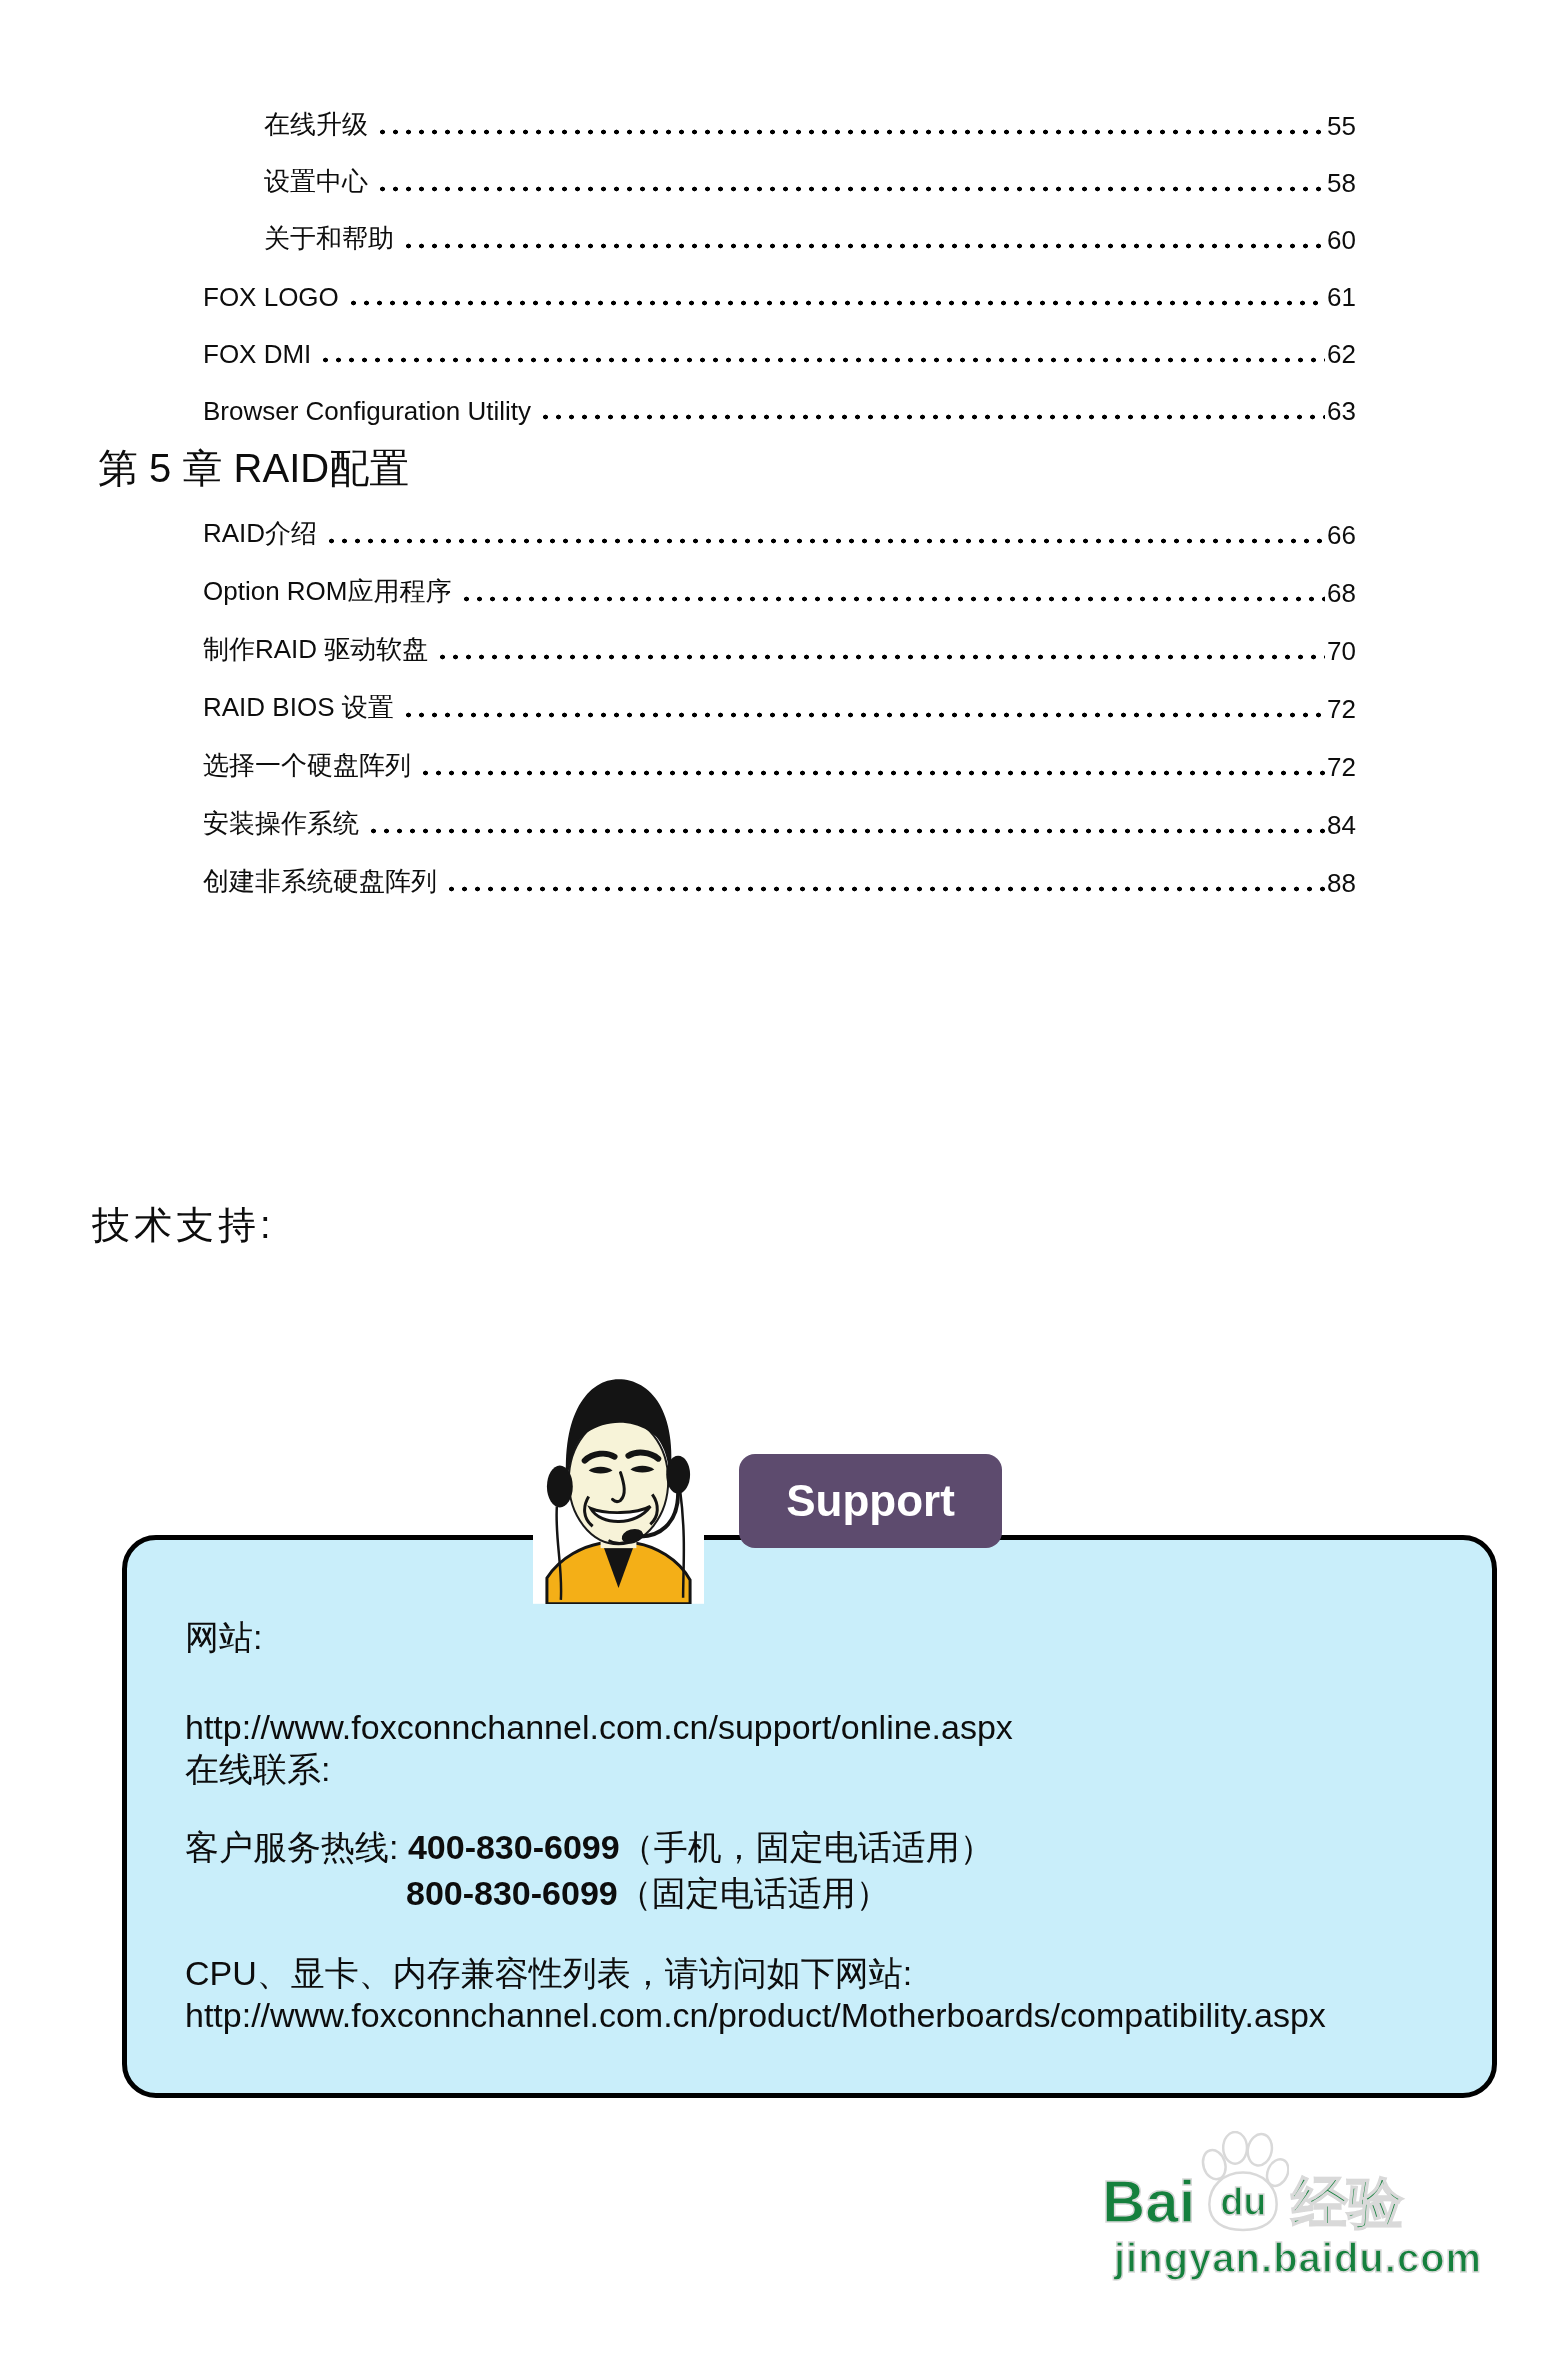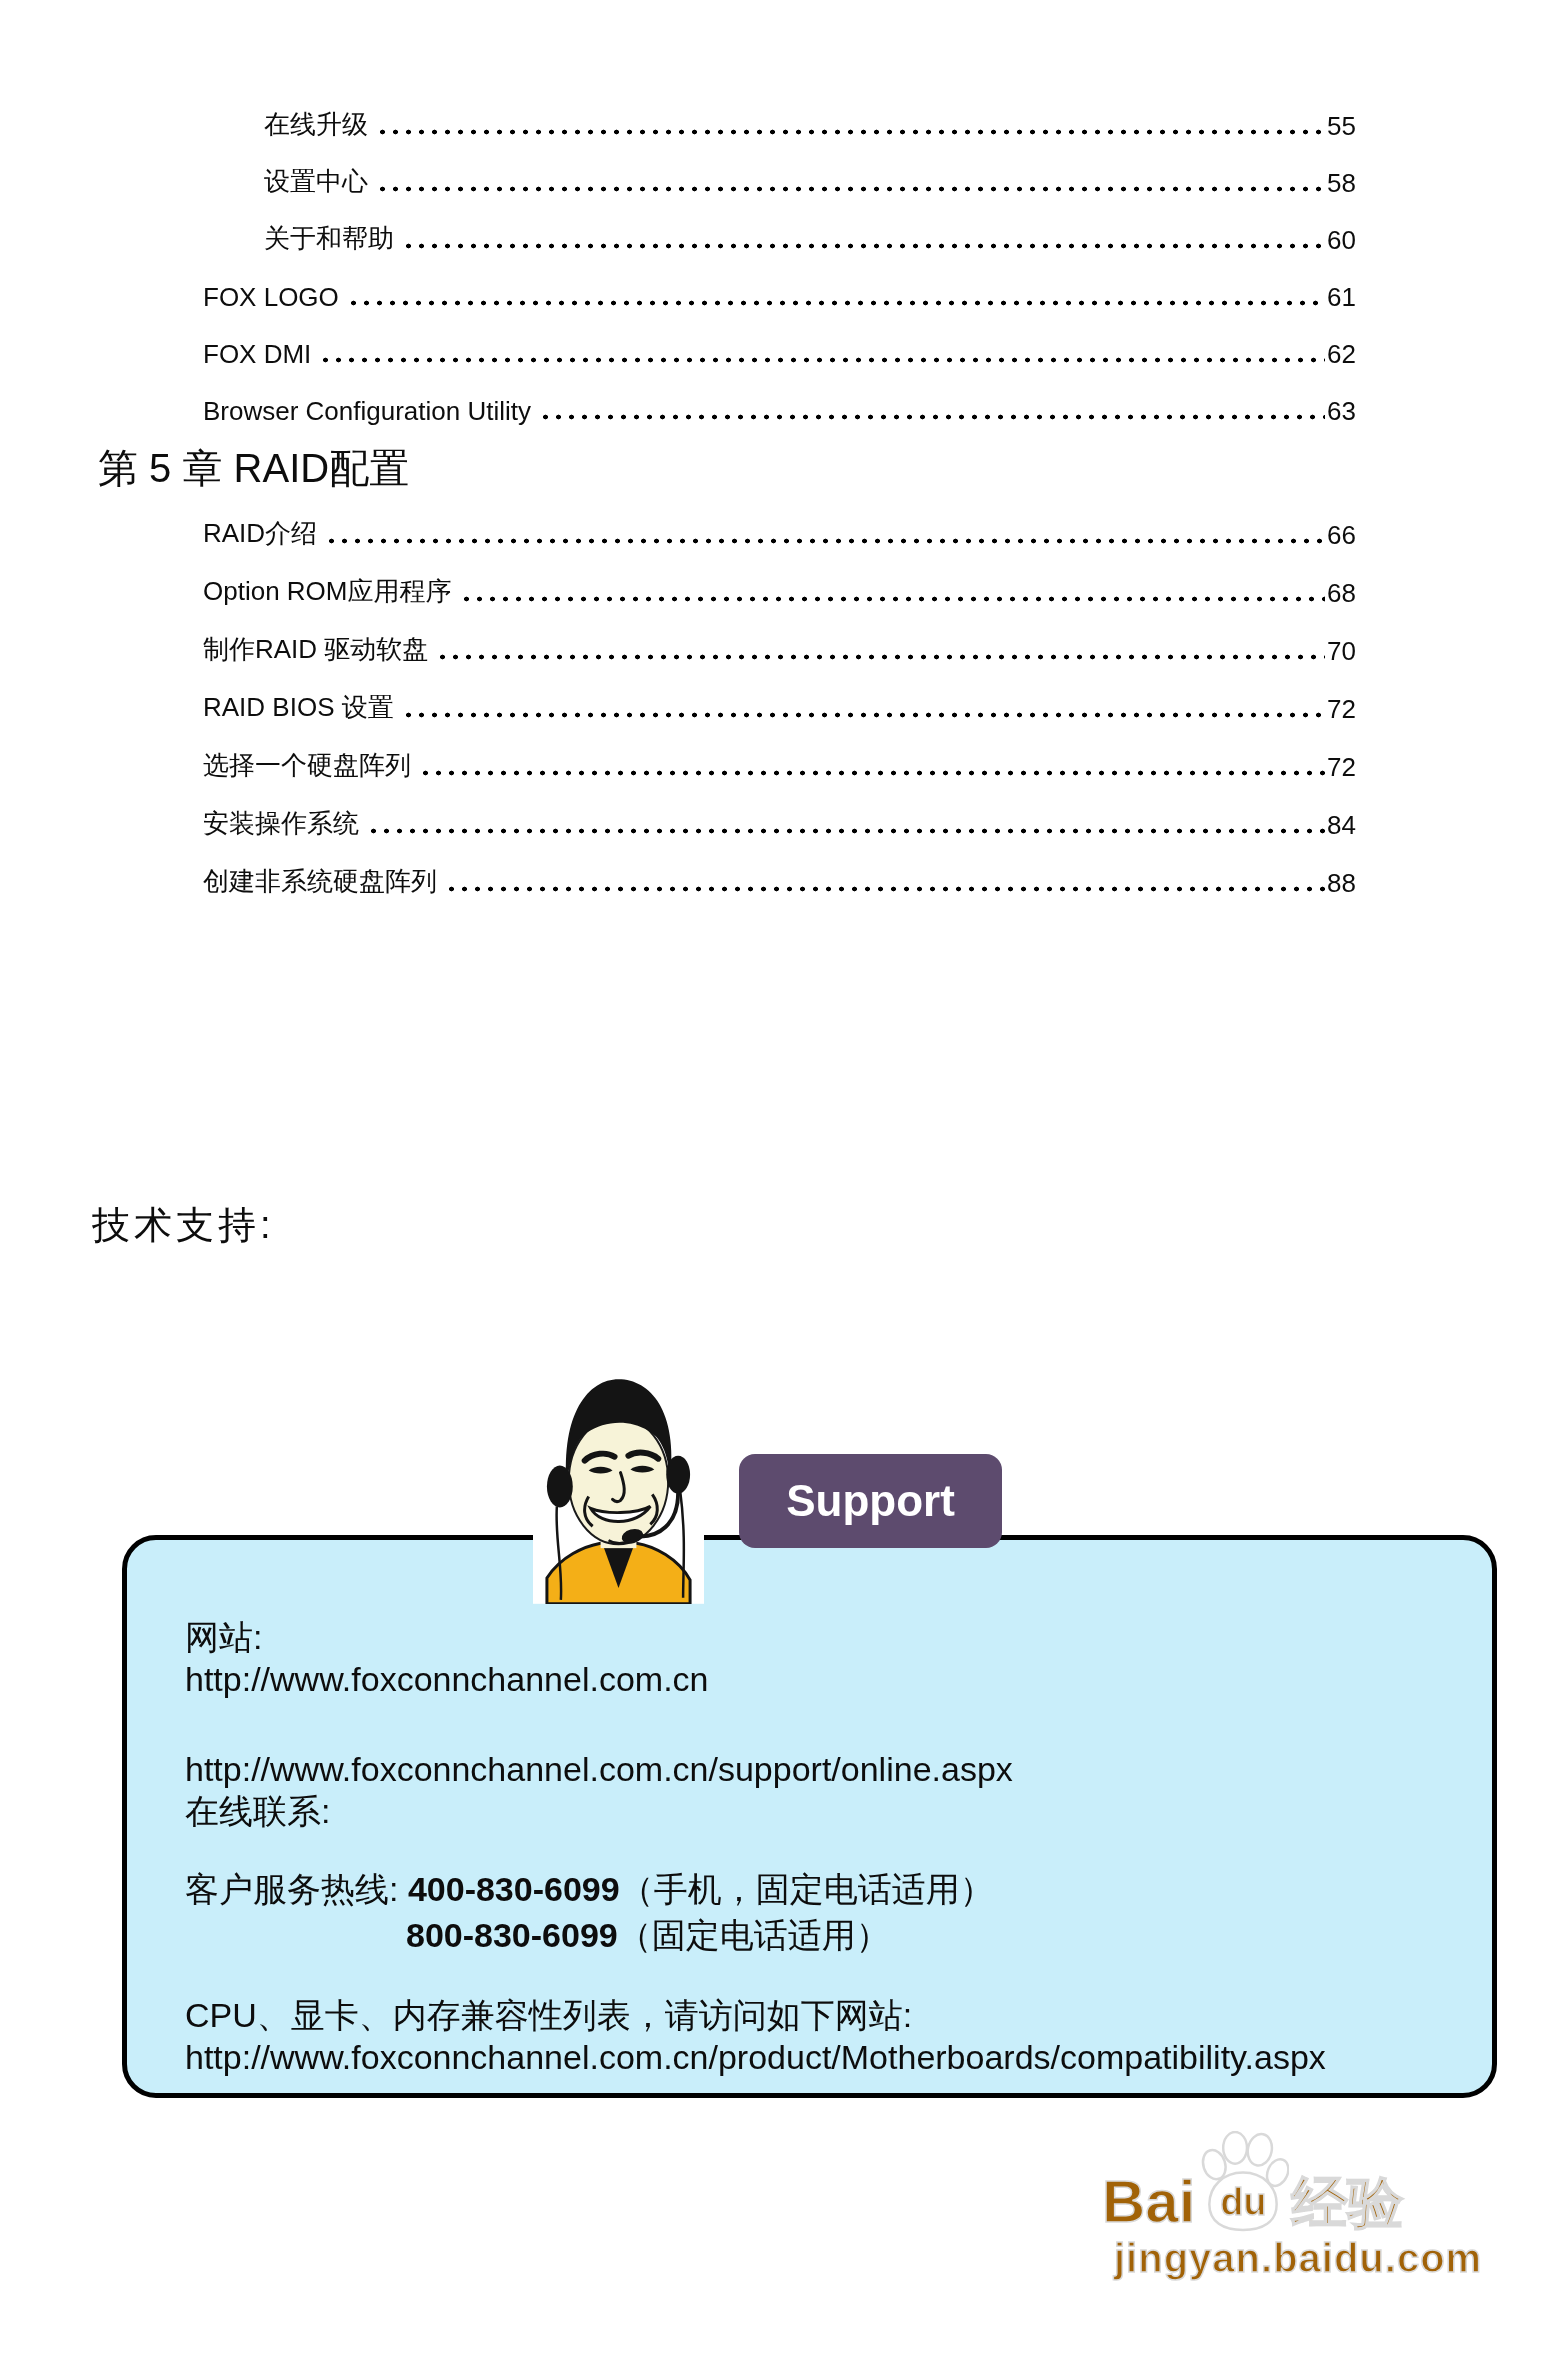--- a/index.html
+++ b/index.html
@@ -101,21 +101,21 @@
   .hotline-line { line-height: 46px; }
   .hotline-line .phone { font-weight: bold; }
   .hotline2 { padding-left: 221px; }
 
   
   #watermark {
     position: absolute;
     left: 1102px; top: 2131px;
     width: 378px;
     z-index: 1;
-    color: #a16207;
+    color: #15803d;
     -webkit-text-stroke: 1.5px #d9d9d9;
     text-shadow: 0 0 1px #e3e3e3;
   }
   #watermark .brand-row {
     display: flex;
     align-items: flex-end;
   }
   #watermark .brand-prefix { font-size: 60px; font-weight: bold; line-height: 60px; }
   #watermark .paw-wrap { position: relative; width: 92px; height: 101px; margin: 0 2px; }
   #watermark .paw-du {
@@ -241,21 +241,20 @@
       <path d="M58,140 C68,158 104,158 118,138 C104,146 72,146 58,140 Z" fill="#ffffff" stroke="#141414" stroke-width="3"></path>
 
       <path d="M76,172 C82,176 92,176 98,172" stroke="#141414" stroke-width="2.5" fill="none"></path>
     </svg>
   </div>
 
   <div id="support-badge">Support</div>
 
   <div id="support-box">
     <div class="box-line">网站:</div>
-    <div class="box-line">http://www.foxconnchannel.com.cn</div>
     <div class="spacer-lg"></div>
     <div class="box-line">http://www.foxconnchannel.com.cn/support/online.aspx</div>
     <div class="box-line">在线联系:</div>
     <div class="spacer-md"></div>
     <div class="box-line hotline-line">
       <span>客户服务热线: </span><span class="phone">400-830-6099</span><span>（手机，固定电话适用）</span>
     </div>
     <div class="box-line hotline-line hotline2">
       <span class="phone">800-830-6099</span><span>（固定电话适用）</span>
     </div>

